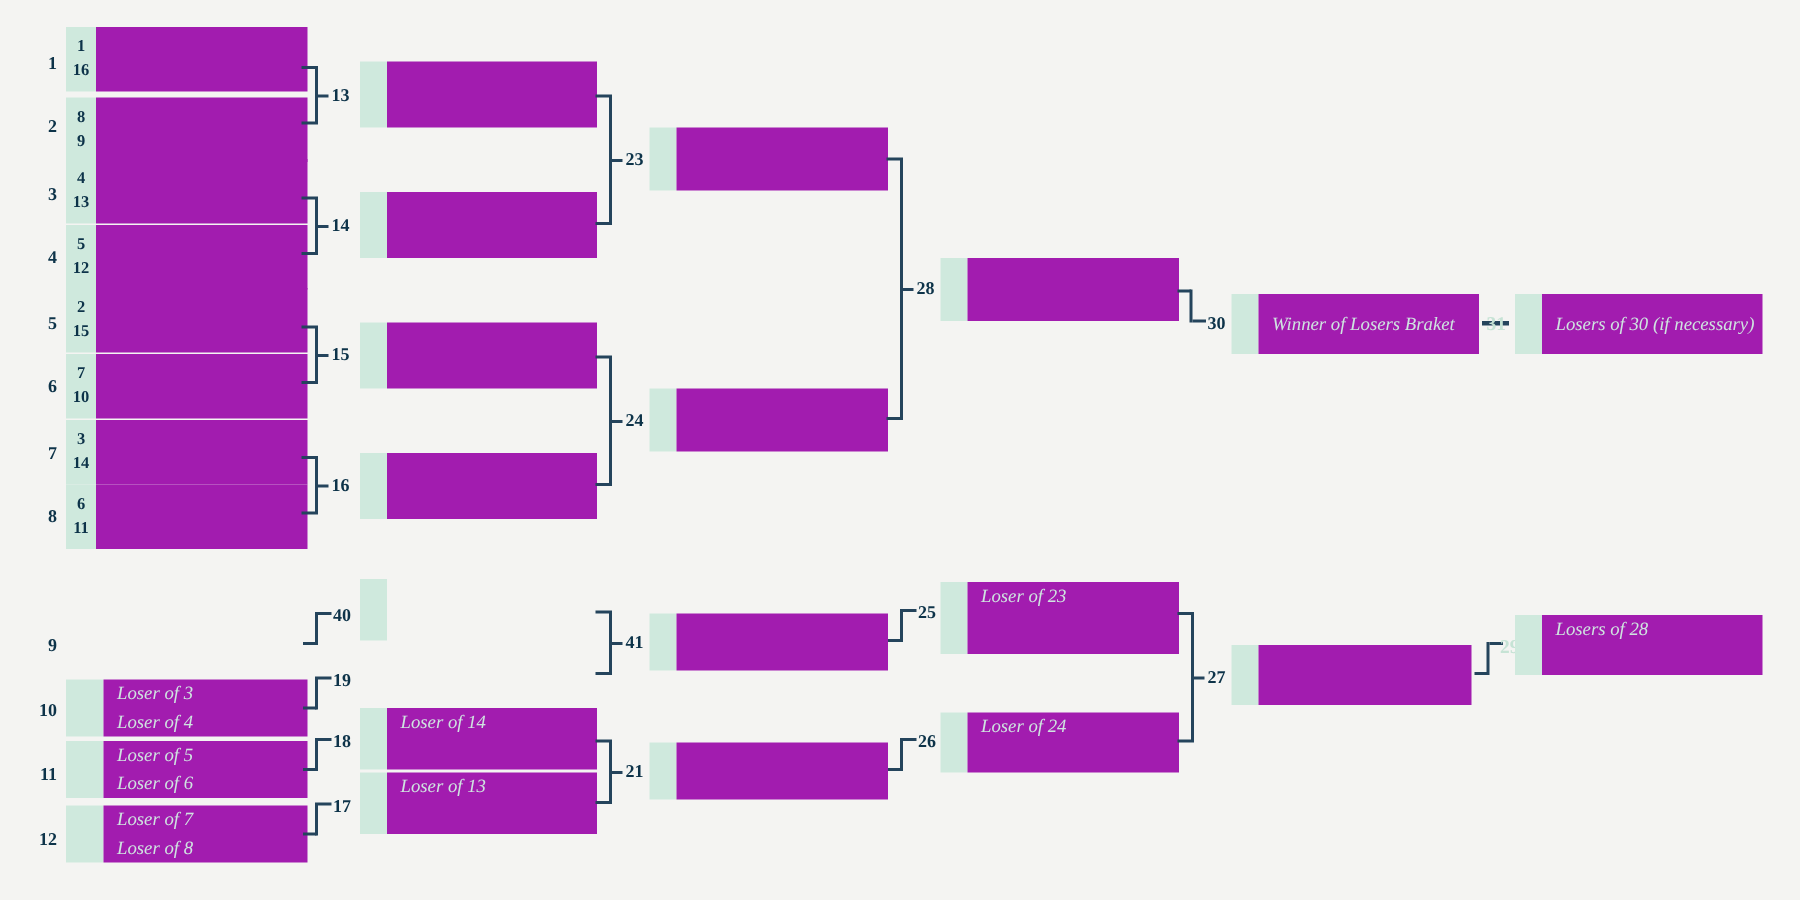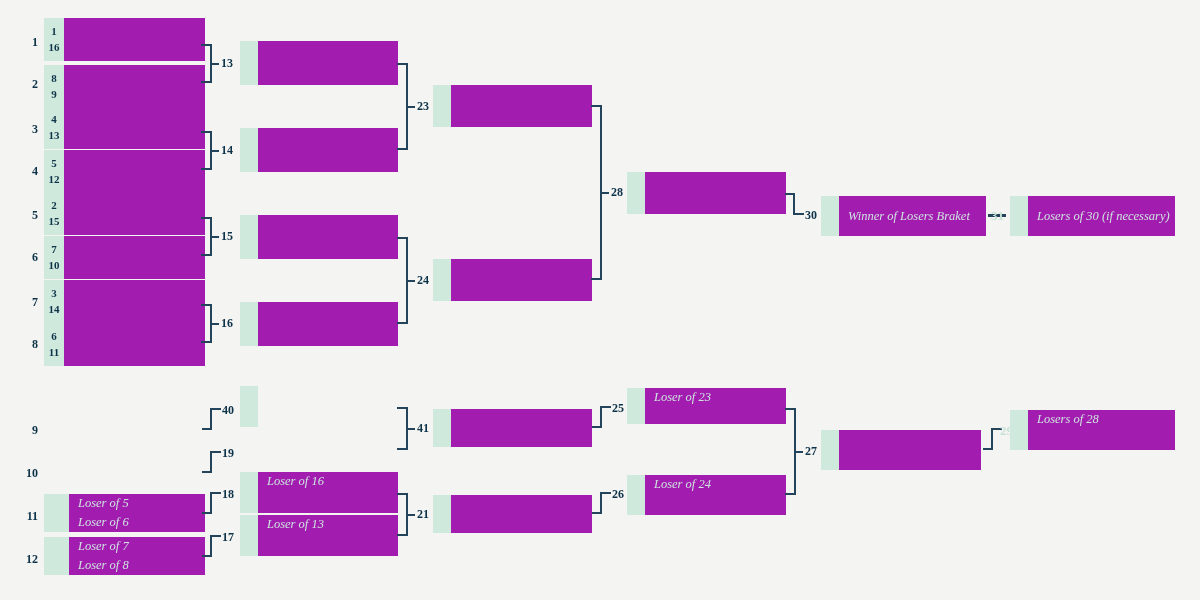--- a/index.html
+++ b/index.html
@@ -366,20 +366,27 @@
 
   <div class="game-no" style="left:10px; top:424px; width:28px;">9</div>
   <div class="hconn" style="left:210px; top:408px; height:22px;">
     <div class="hspine"></div>
     <div class="harm top" style="left:2px;"></div>
     <div class="harm bot" style="left:-8px;"></div>
     <div class="hlabel" style="left:12px; top:-4px;">40</div>
   </div>
 
   <div class="game-no" style="left:10px; top:467px; width:28px;">10</div>
+  <div class="match" style="left:44px; top:453px; width:161px; height:38px;">
+    <div class="cap" style="width:25px;"></div>
+    <div class="body">
+      <span class="slot">Loser of 3</span>
+      <span class="slot">Loser of 4</span>
+    </div>
+  </div>
   <div class="hconn" style="left:210px; top:451px; height:22px;">
     <div class="hspine"></div>
     <div class="harm top" style="left:2px;"></div>
     <div class="harm bot" style="left:-8px;"></div>
     <div class="hlabel" style="left:12px; top:-4px;">19</div>
   </div>
 
   <div class="game-no" style="left:10px; top:510px; width:28px;">11</div>
   <div class="match" style="left:44px; top:494px; width:161px; height:38px;">
     <div class="cap" style="width:25px;"></div>
@@ -419,21 +426,21 @@
     <div class="spine"></div>
     <div class="arm top" style="left:-9px;"></div>
     <div class="arm bot" style="left:-9px;"></div>
     <div class="stub" style="top:21px; left:2px;"></div>
     <div class="conn-label" style="left:11px; top:15px;">41</div>
   </div>
 
   <div class="match" style="left:240px; top:472px; width:158px; height:41px;">
     <div class="cap" style="width:18px;"></div>
     <div class="body top-align">
-      <span class="slot">Loser of 16</span>
+      <span class="slot">Loser of 14</span>
     </div>
   </div>
 
   <div class="match" style="left:240px; top:515px; width:158px; height:41px;">
     <div class="cap" style="width:18px;"></div>
     <div class="body top-align">
       <span class="slot">Loser of 13</span>
     </div>
   </div>
 
@@ -464,21 +471,21 @@
       <span class="slot centered"></span>
     </div>
   </div>
   <div class="hconn" style="left:600px; top:492px; height:22px;">
     <div class="hspine"></div>
     <div class="harm top" style="left:2px;"></div>
     <div class="harm bot" style="left:-8px;"></div>
     <div class="hlabel" style="left:12px; top:-4px;">26</div>
   </div>
 
-  <div class="match" style="left:627px; top:388px; width:159px; height:36px;">
+  <div class="match" style="left:627px; top:388px; width:159px; height:48px;">
     <div class="cap" style="width:18px;"></div>
     <div class="body top-align">
       <span class="slot">Loser of 23</span>
     </div>
   </div>
 
   <div class="match" style="left:627px; top:475px; width:159px; height:40px;">
     <div class="cap" style="width:18px;"></div>
     <div class="body top-align">
       <span class="slot">Loser of 24</span>

